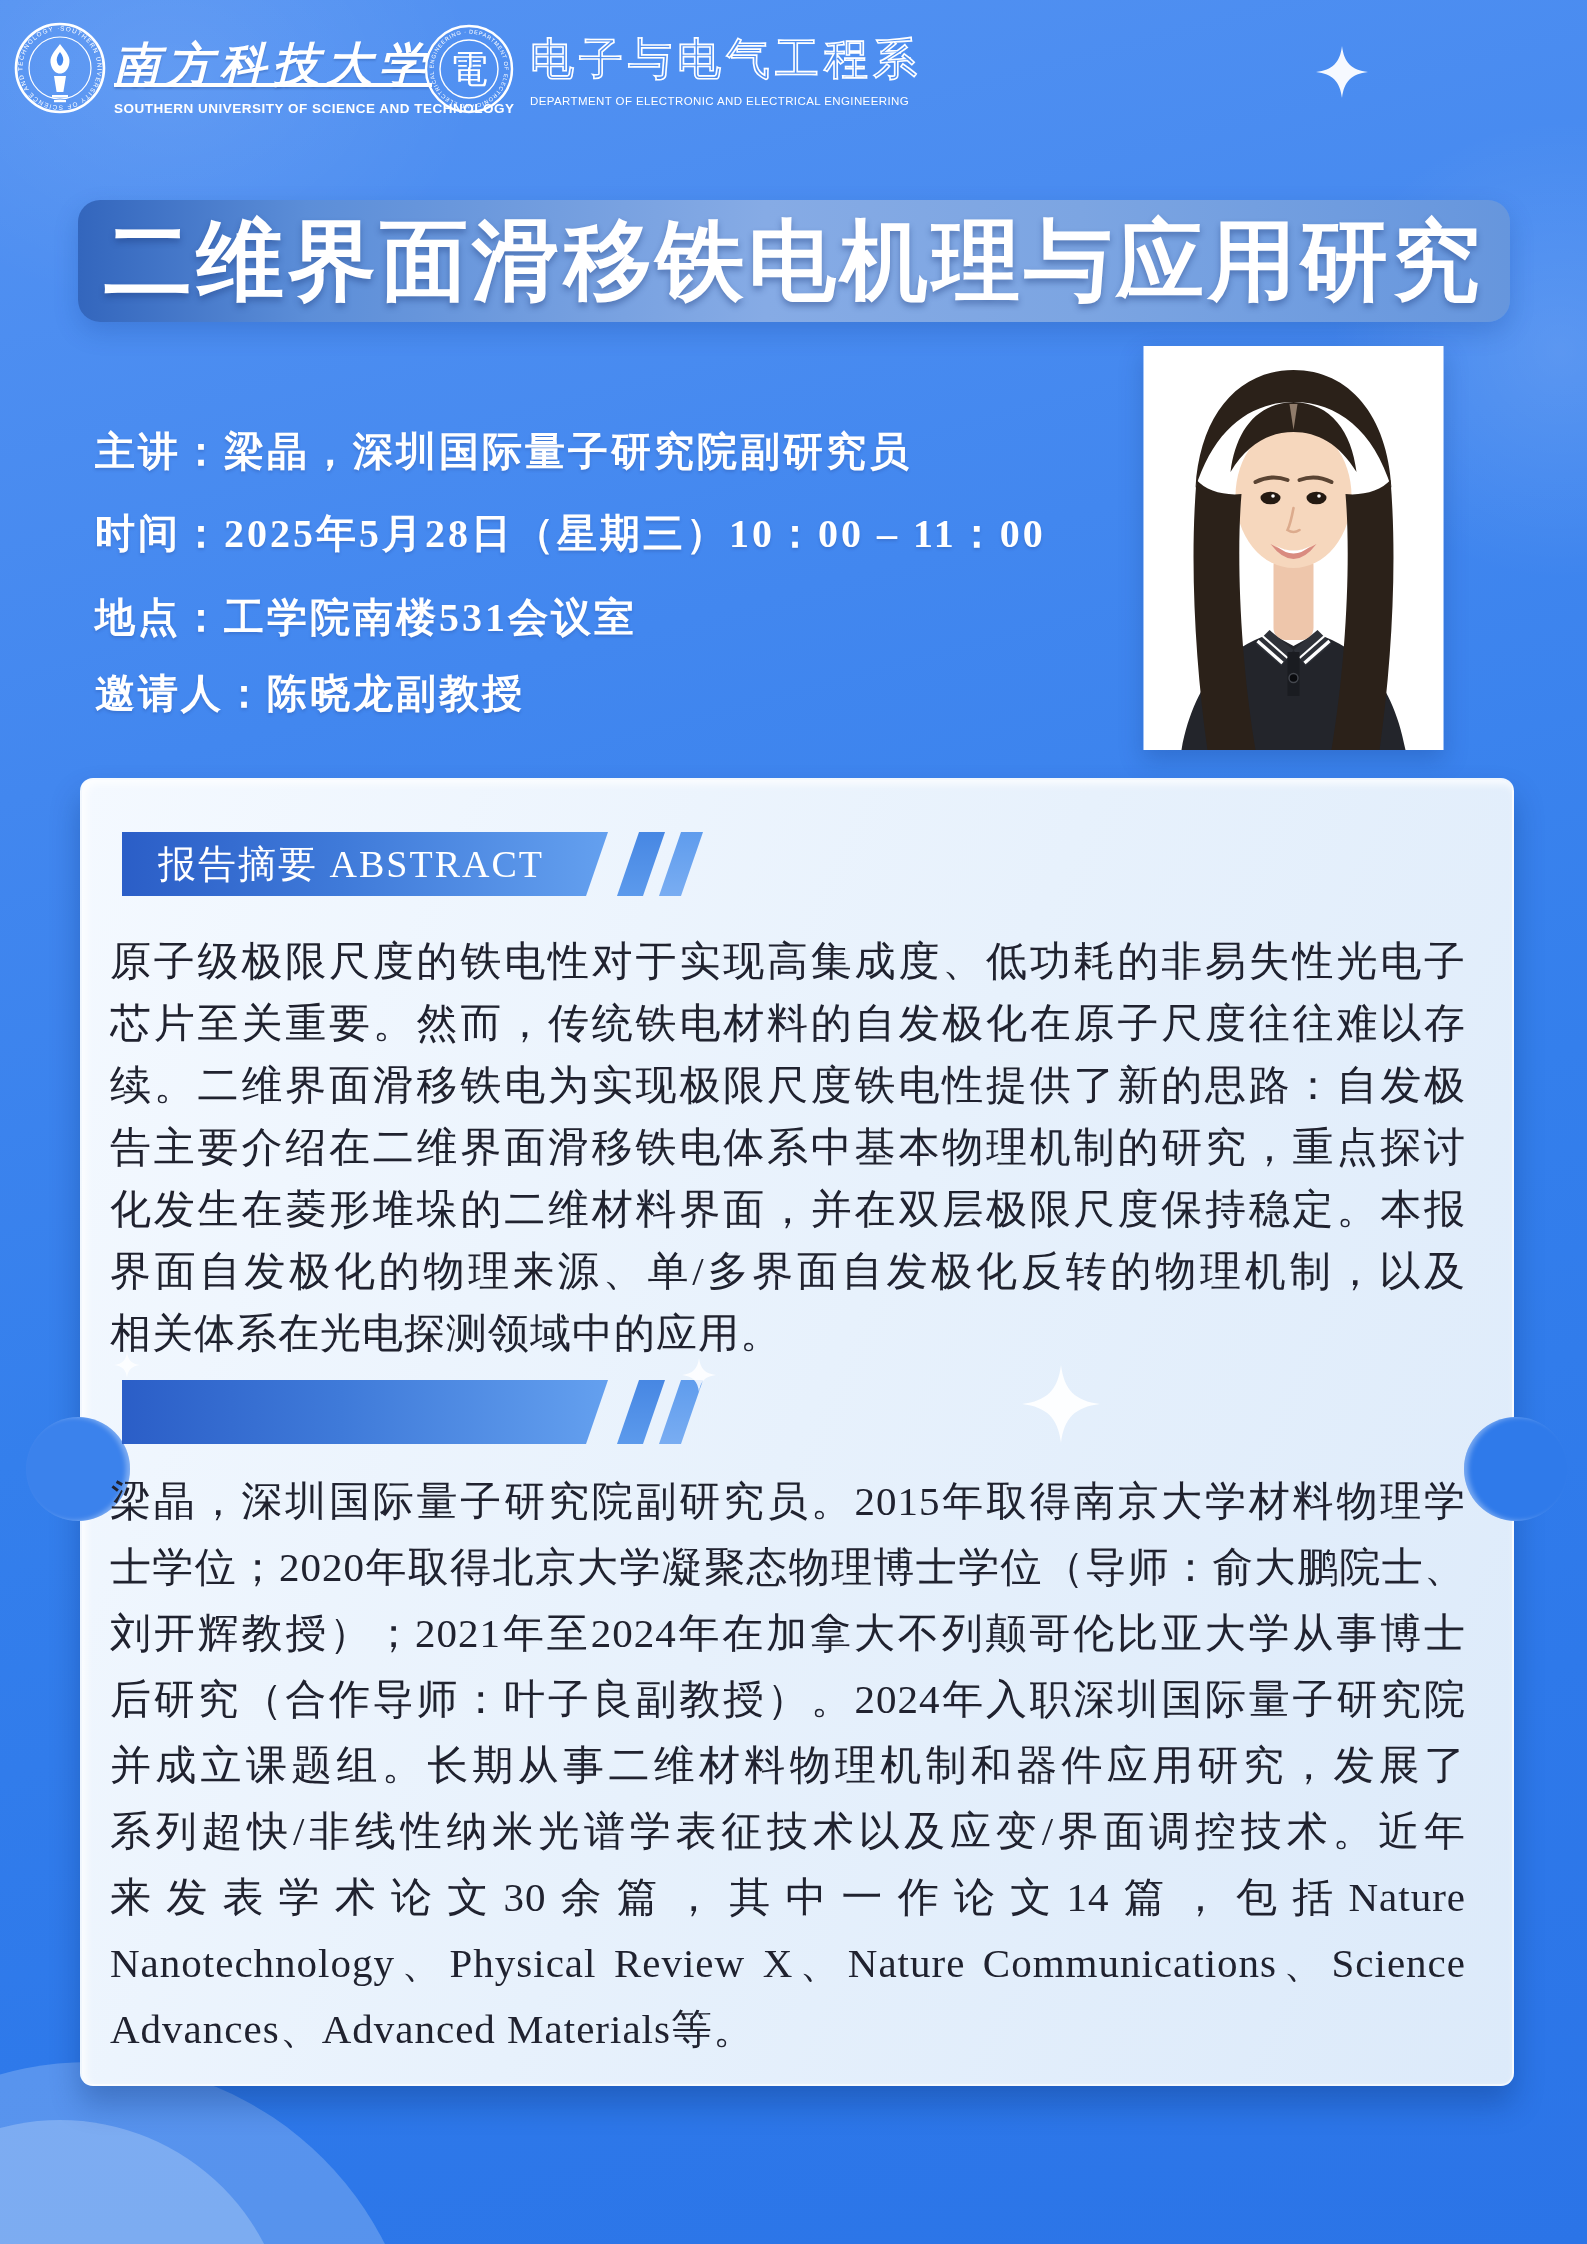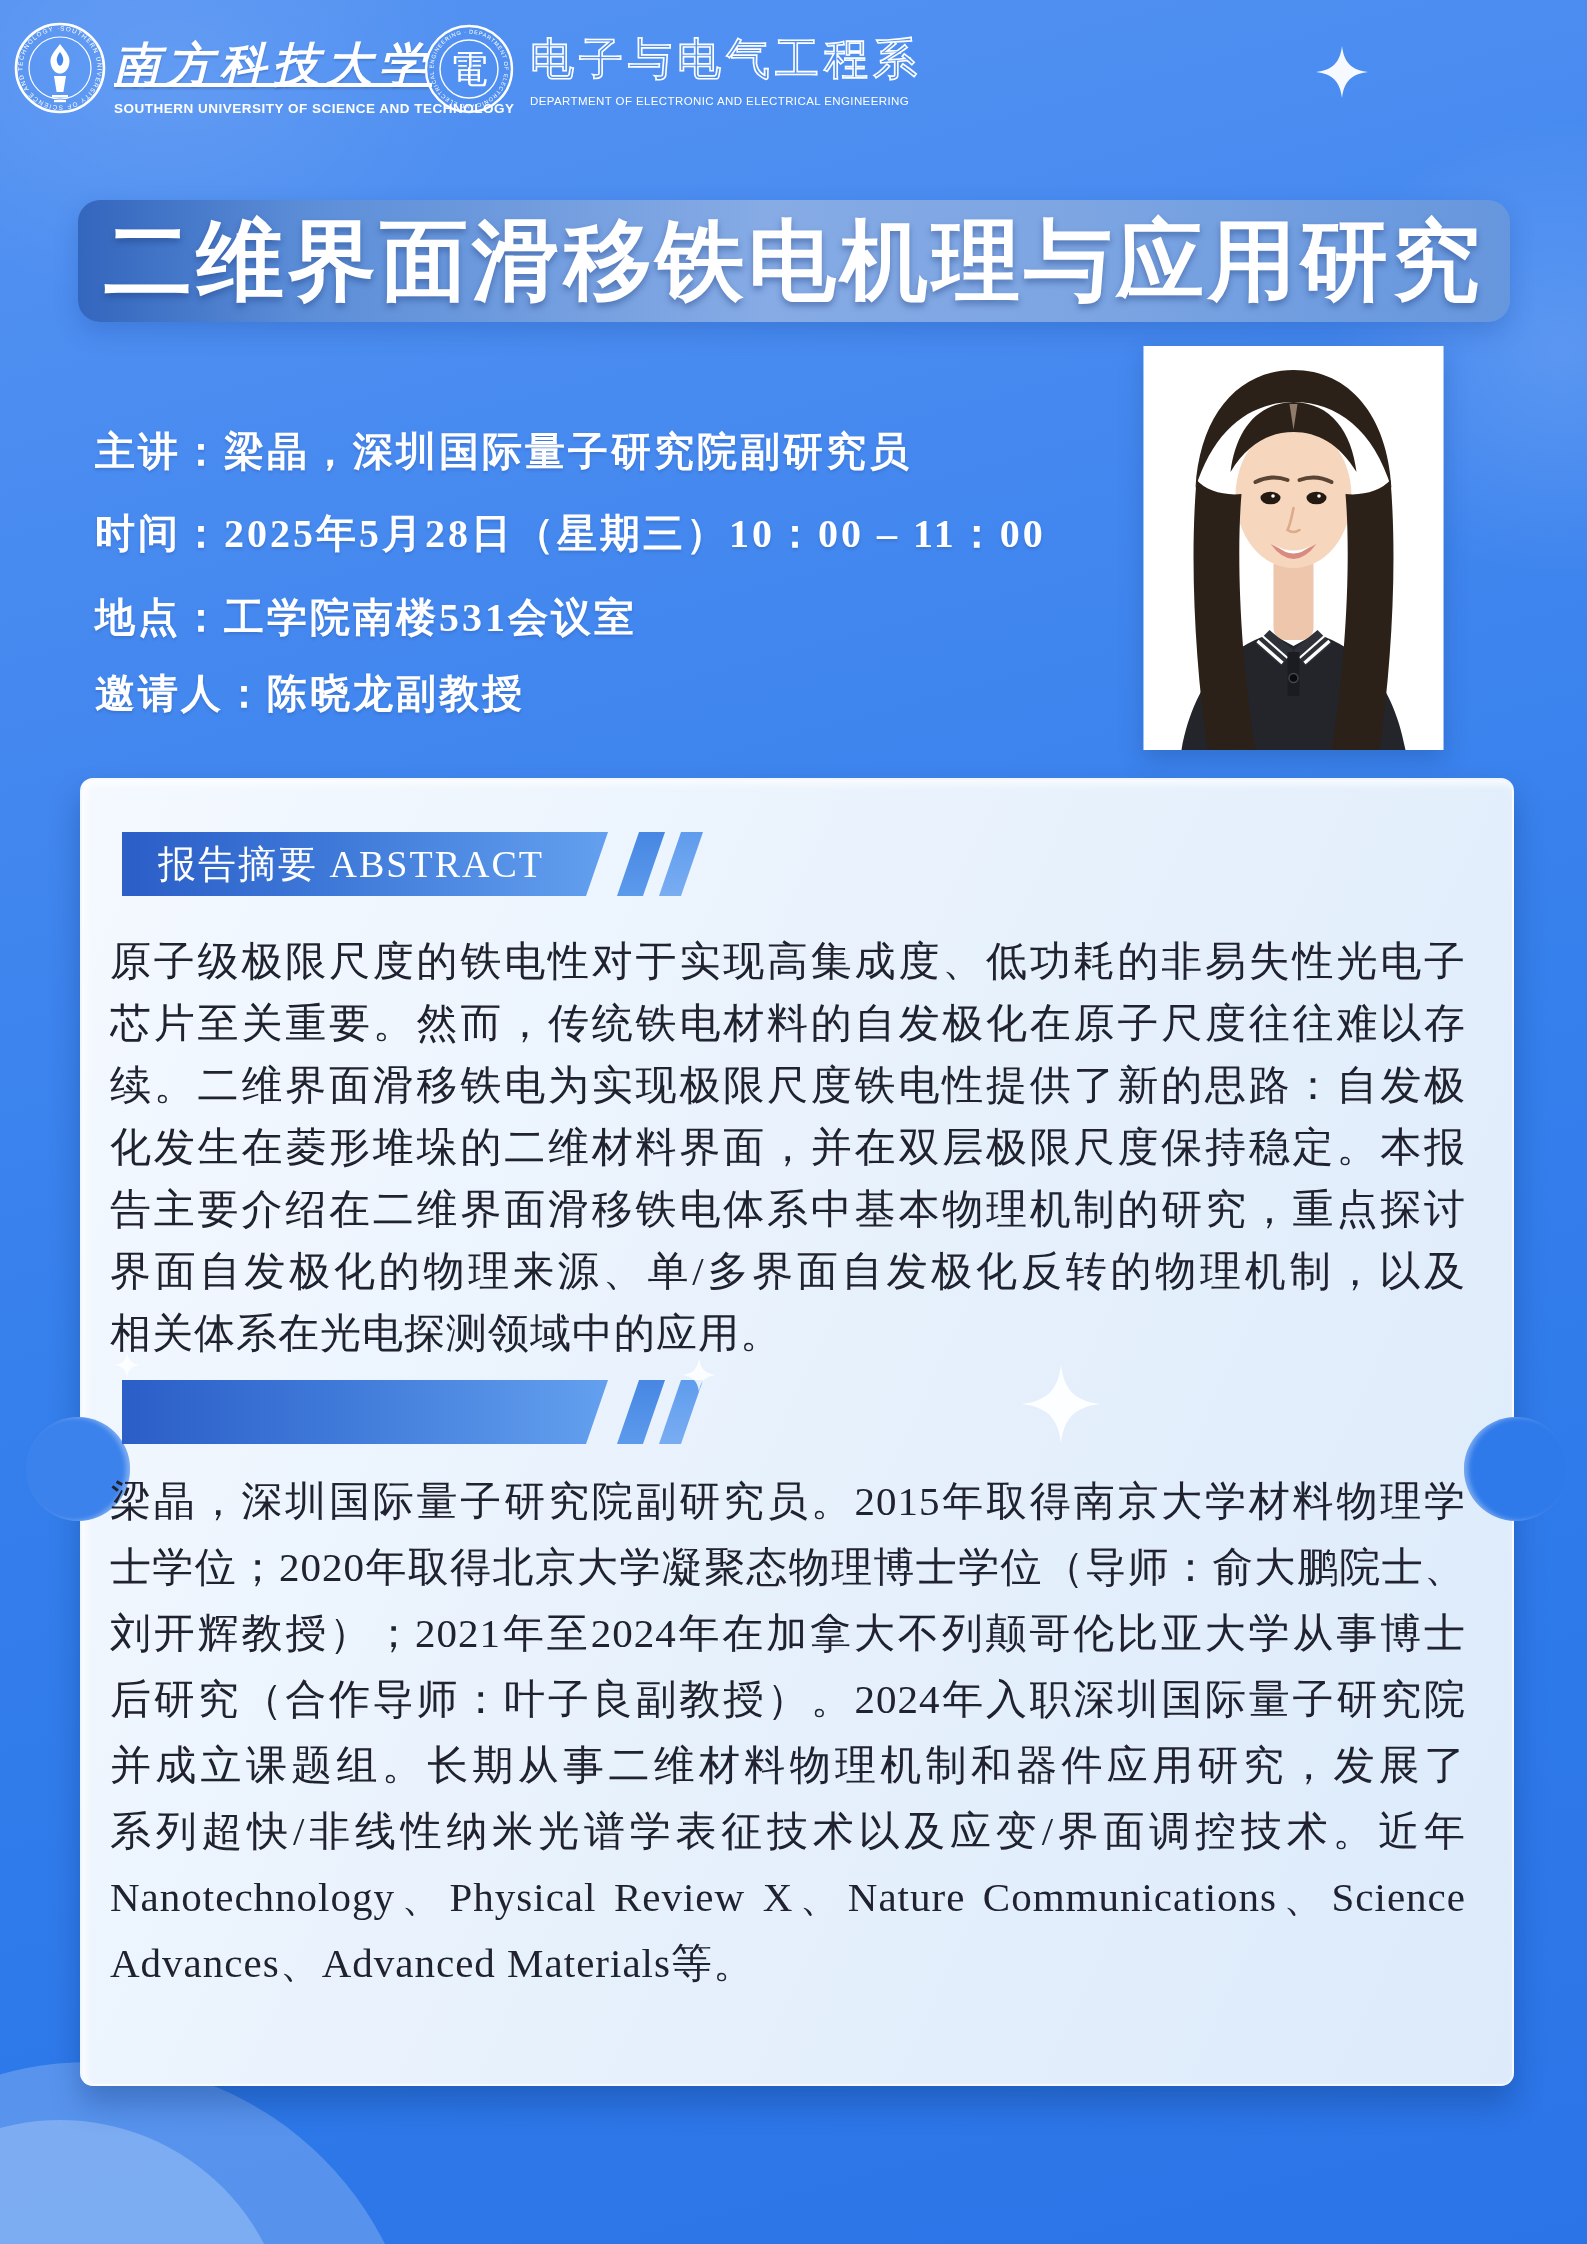--- a/index.html
+++ b/index.html
@@ -170,22 +170,22 @@
       <div class="bar"></div>
       <div class="sl sl1"></div>
       <div class="sl sl2"></div>
       <div class="label">报告摘要 ABSTRACT</div>
     </div>
 
     <div class="para para-abstract">
       <div class="line">原子级极限尺度的铁电性对于实现高集成度、低功耗的非易失性光电子</div>
       <div class="line">芯片至关重要。然而，传统铁电材料的自发极化在原子尺度往往难以存</div>
       <div class="line">续。二维界面滑移铁电为实现极限尺度铁电性提供了新的思路：自发极</div>
+      <div class="line">告主要介绍在二维界面滑移铁电体系中基本物理机制的研究，重点探讨</div>
       <div class="line">化发生在菱形堆垛的二维材料界面，并在双层极限尺度保持稳定。本报</div>
-      <div class="line">告主要介绍在二维界面滑移铁电体系中基本物理机制的研究，重点探讨</div>
       <div class="line">界面自发极化的物理来源、单/多界面自发极化反转的物理机制，以及</div>
       <div class="line last">相关体系在光电探测领域中的应用。</div>
     </div>
 
     <svg class="spk" style="left:32px;top:572px;z-index:0" width="26" height="26" viewBox="0 0 100 100">
         <use href="#spk-shape" fill="#ffffff" opacity="0.8"></use>
       </svg>
     <svg class="spk" style="left:600px;top:578px;z-index:3" width="34" height="34" viewBox="0 0 100 100">
         <use href="#spk-shape" fill="#ffffff" opacity="0.85"></use>
       </svg>
@@ -199,18 +199,19 @@
       <div class="sl sl2"></div>
     </div>
 
     <div class="para para-bio">
       <div class="line">梁晶，深圳国际量子研究院副研究员。2015年取得南京大学材料物理学</div>
       <div class="line">士学位；2020年取得北京大学凝聚态物理博士学位（导师：俞大鹏院士、</div>
       <div class="line">刘开辉教授）；2021年至2024年在加拿大不列颠哥伦比亚大学从事博士</div>
       <div class="line">后研究（合作导师：叶子良副教授）。2024年入职深圳国际量子研究院</div>
       <div class="line">并成立课题组。长期从事二维材料物理机制和器件应用研究，发展了</div>
       <div class="line">系列超快/非线性纳米光谱学表征技术以及应变/界面调控技术。近年</div>
+      <div class="line">来发表学术论文30余篇，其中一作论文14篇，包括Nature</div>
       <div class="line">Nanotechnology、Physical Review X、Nature Communications、Science</div>
       <div class="line last">Advances、Advanced Materials等。</div>
     </div>
   </div>
 
 </div>
 
 </body></html>

